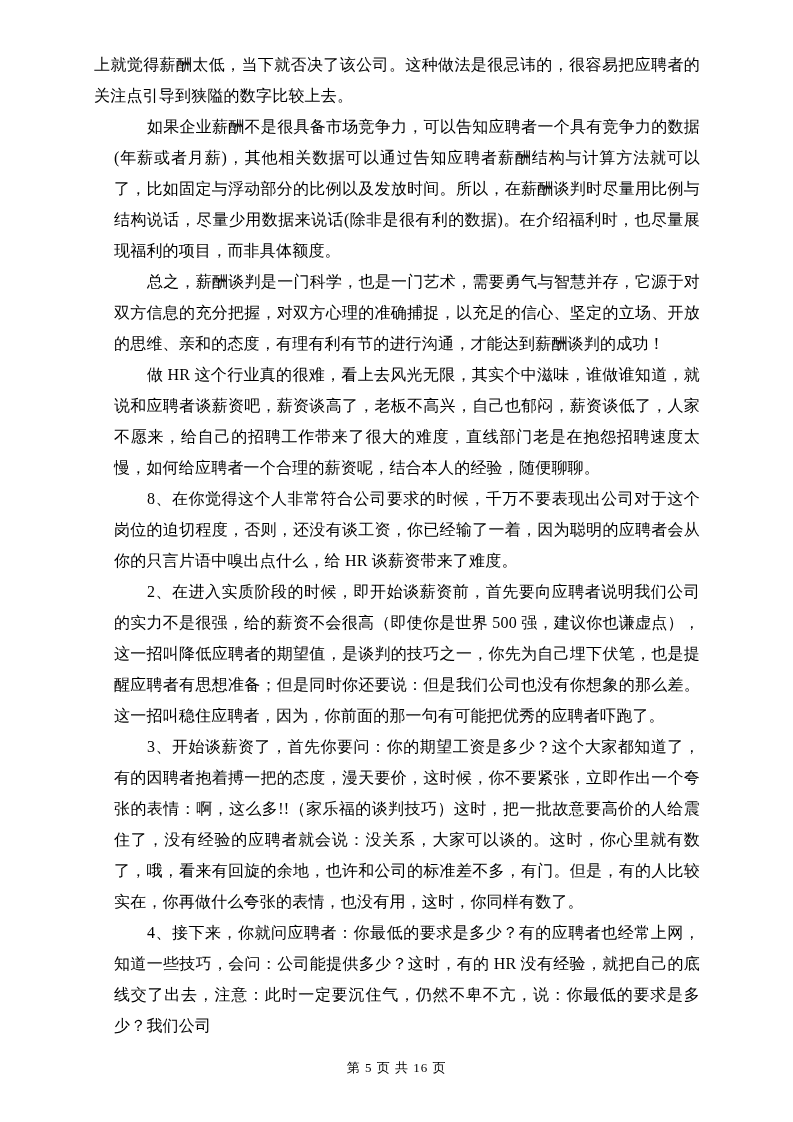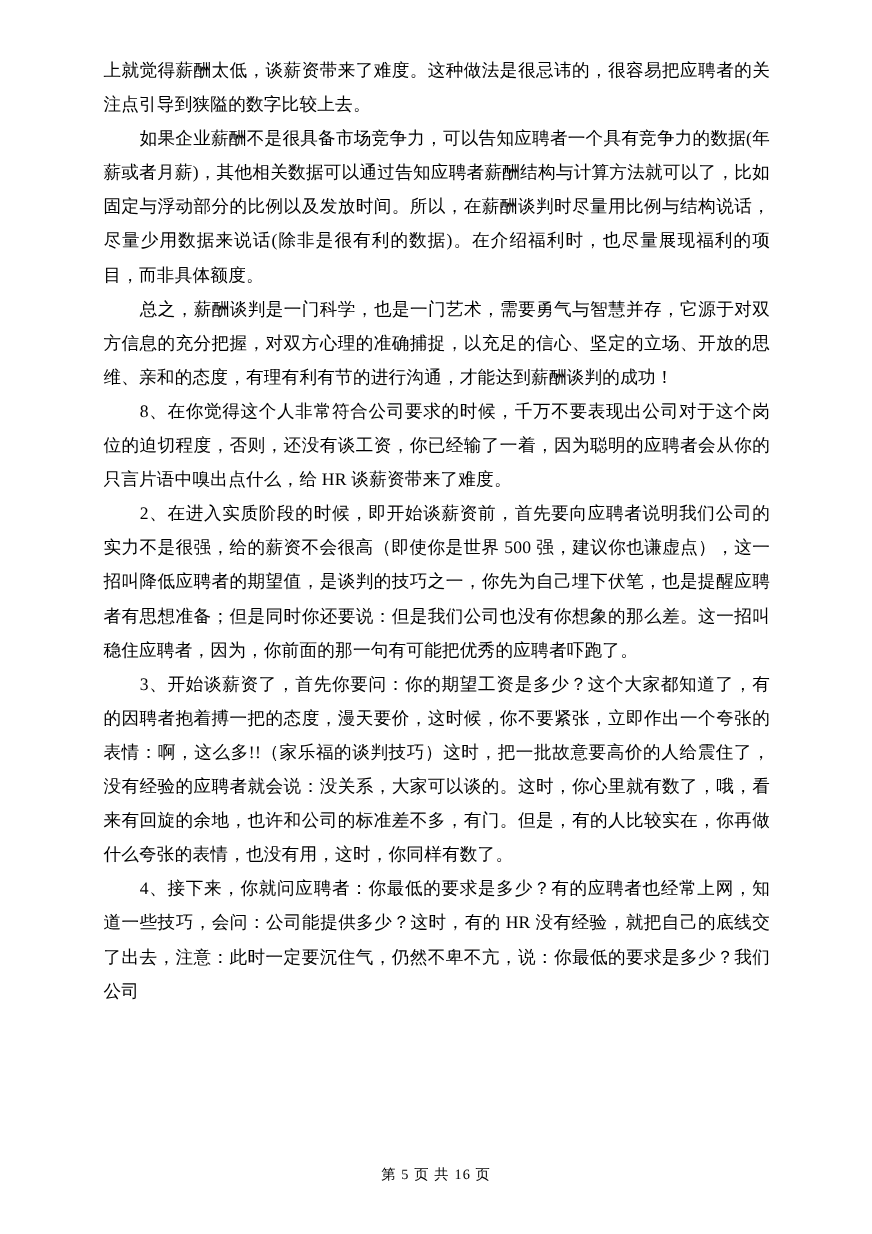--- a/index.html
+++ b/index.html
@@ -25,20 +25,21 @@
     margin: 0;
     font-size: 16px;
     line-height: 31px;
     text-align: justify;
     text-justify: inter-ideograph;
     letter-spacing: 0.2px;
     word-break: break-all;
   }
   p.body-para.indent {
     text-indent: 33px;
+    margin-left: 20px;
   }
   p.section-heading {
     margin: 3px 0 3px 0;
     font-size: 20px;
     line-height: 38px;
     font-weight: 700;
     text-align: center;
     letter-spacing: 0.5px;
   }
   .page-footer {
@@ -50,23 +51,24 @@
     font-size: 13px;
     line-height: 20px;
     letter-spacing: 1px;
     font-family: Liberation Serif, serif;
   }
 </style>
 </head>
 <body>
 
 <div class="page-content" id="doc-body">
-    <p class="body-para">上就觉得薪酬太低，谈薪资带来了难度。这种做法是很忌讳的，很容易把应聘者的关注点引导到狭隘的数字比较上去。</p>
+    <p class="body-para">上就觉得薪酬太低，当下就否决了该公司。这种做法是很忌讳的，很容易把应聘者的关注点引导到狭隘的数字比较上去。</p>
     <p class="body-para indent">如果企业薪酬不是很具备市场竞争力，可以告知应聘者一个具有竞争力的数据(年薪或者月薪)，其他相关数据可以通过告知应聘者薪酬结构与计算方法就可以了，比如固定与浮动部分的比例以及发放时间。所以，在薪酬谈判时尽量用比例与结构说话，尽量少用数据来说话(除非是很有利的数据)。在介绍福利时，也尽量展现福利的项目，而非具体额度。</p>
     <p class="body-para indent">总之，薪酬谈判是一门科学，也是一门艺术，需要勇气与智慧并存，它源于对双方信息的充分把握，对双方心理的准确捕捉，以充足的信心、坚定的立场、开放的思维、亲和的态度，有理有利有节的进行沟通，才能达到薪酬谈判的成功！</p>
+    <p class="body-para indent">做 HR 这个行业真的很难，看上去风光无限，其实个中滋味，谁做谁知道，就说和应聘者谈薪资吧，薪资谈高了，老板不高兴，自己也郁闷，薪资谈低了，人家不愿来，给自己的招聘工作带来了很大的难度，直线部门老是在抱怨招聘速度太慢，如何给应聘者一个合理的薪资呢，结合本人的经验，随便聊聊。</p>
     <p class="body-para indent">8、在你觉得这个人非常符合公司要求的时候，千万不要表现出公司对于这个岗位的迫切程度，否则，还没有谈工资，你已经输了一着，因为聪明的应聘者会从你的只言片语中嗅出点什么，给 HR 谈薪资带来了难度。</p>
     <p class="body-para indent">2、在进入实质阶段的时候，即开始谈薪资前，首先要向应聘者说明我们公司的实力不是很强，给的薪资不会很高（即使你是世界 500 强，建议你也谦虚点），这一招叫降低应聘者的期望值，是谈判的技巧之一，你先为自己埋下伏笔，也是提醒应聘者有思想准备；但是同时你还要说：但是我们公司也没有你想象的那么差。这一招叫稳住应聘者，因为，你前面的那一句有可能把优秀的应聘者吓跑了。</p>
     <p class="body-para indent">3、开始谈薪资了，首先你要问：你的期望工资是多少？这个大家都知道了，有的因聘者抱着搏一把的态度，漫天要价，这时候，你不要紧张，立即作出一个夸张的表情：啊，这么多!!（家乐福的谈判技巧）这时，把一批故意要高价的人给震住了，没有经验的应聘者就会说：没关系，大家可以谈的。这时，你心里就有数了，哦，看来有回旋的余地，也许和公司的标准差不多，有门。但是，有的人比较实在，你再做什么夸张的表情，也没有用，这时，你同样有数了。</p>
     <p class="body-para indent">4、接下来，你就问应聘者：你最低的要求是多少？有的应聘者也经常上网，知道一些技巧，会问：公司能提供多少？这时，有的 HR 没有经验，就把自己的底线交了出去，注意：此时一定要沉住气，仍然不卑不亢，说：你最低的要求是多少？我们公司</p>
   </div>
 
 <div class="page-footer">
   <span>第 5 页 共 16 页</span>
 </div>
 

